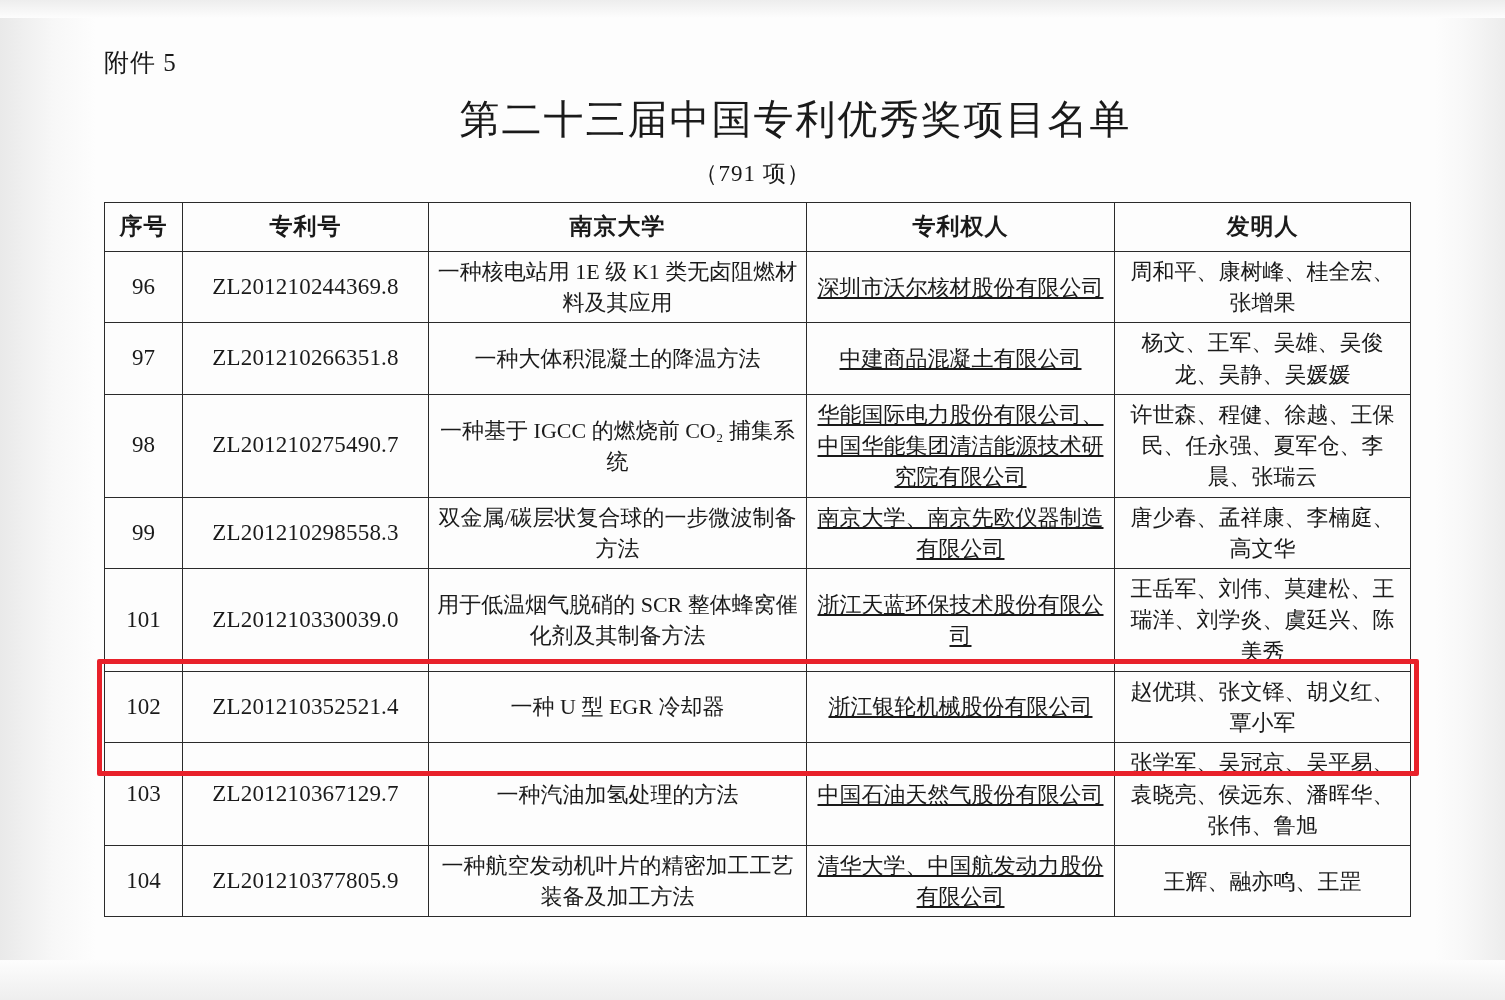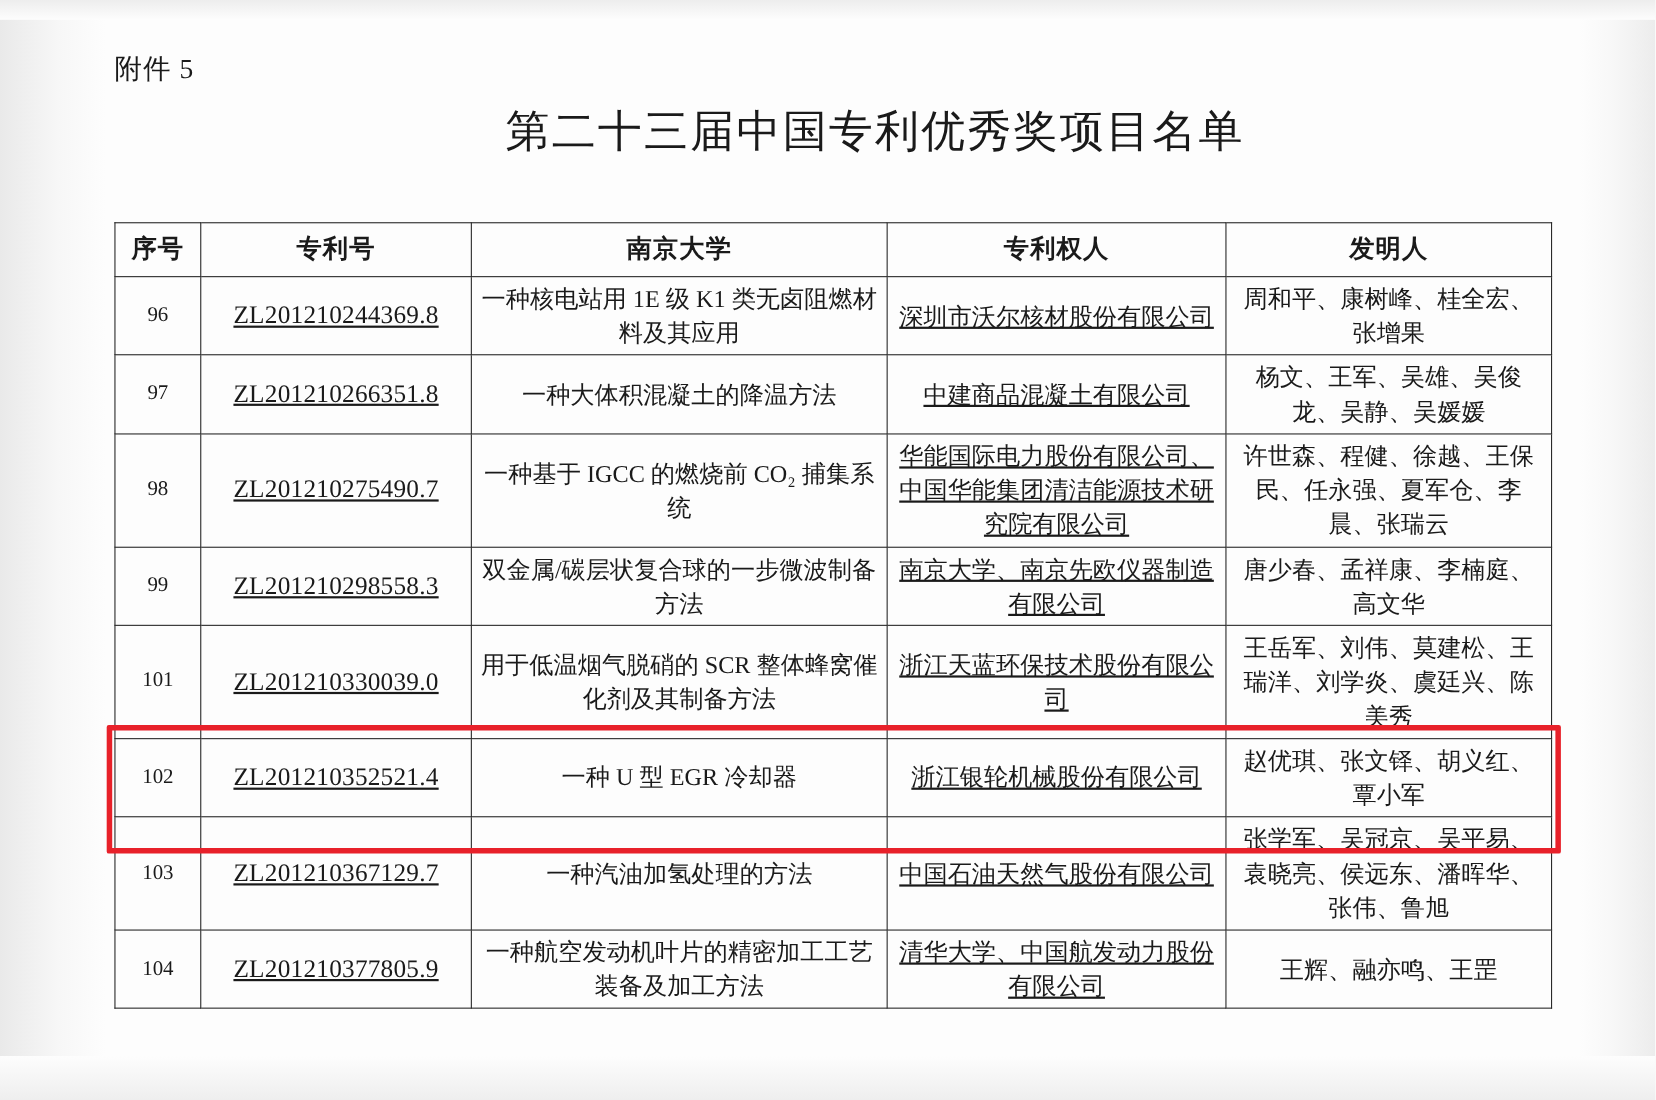--- a/index.html
+++ b/index.html
@@ -89,27 +89,26 @@
     padding: 4px 8px;
     line-height: 1.42;
   }
   table.patent-table th {
     font-size: 23px;
     font-weight: 700;
     height: 40px;
     letter-spacing: 1px;
   }
   td.col-no {
-    font-size: 19px;
+    font-size: 23px;
     font-family: "Liberation Serif", serif;
   }
   td.col-patent-no {
     font-size: 23px;
     letter-spacing: 0.2px;
-    text-decoration: underline;
   }
   td.col-name {
     font-size: 22px;
     text-align: center;
   }
   td.col-owner {
     font-size: 22px;
     text-decoration: underline;
   }
   td.col-inventor {
@@ -140,20 +139,21 @@
 <body>
 
 <div class="page">
   <div class="scan-edge-left"></div>
   <div class="scan-edge-right"></div>
   <div class="scan-edge-top"></div>
   <div class="scan-edge-bottom"></div>
 
   <div class="attachment-label">附件 5</div>
   <div class="doc-title">第二十三届中国专利优秀奖项目名单</div>
+  <div class="doc-subtitle">（791 项）</div>
 
   <div class="table-wrap">
     <table class="patent-table">
       <colgroup>
         <col class="c-no">
         <col class="c-pno">
         <col class="c-name">
         <col class="c-owner">
         <col class="c-inv">
       </colgroup>

